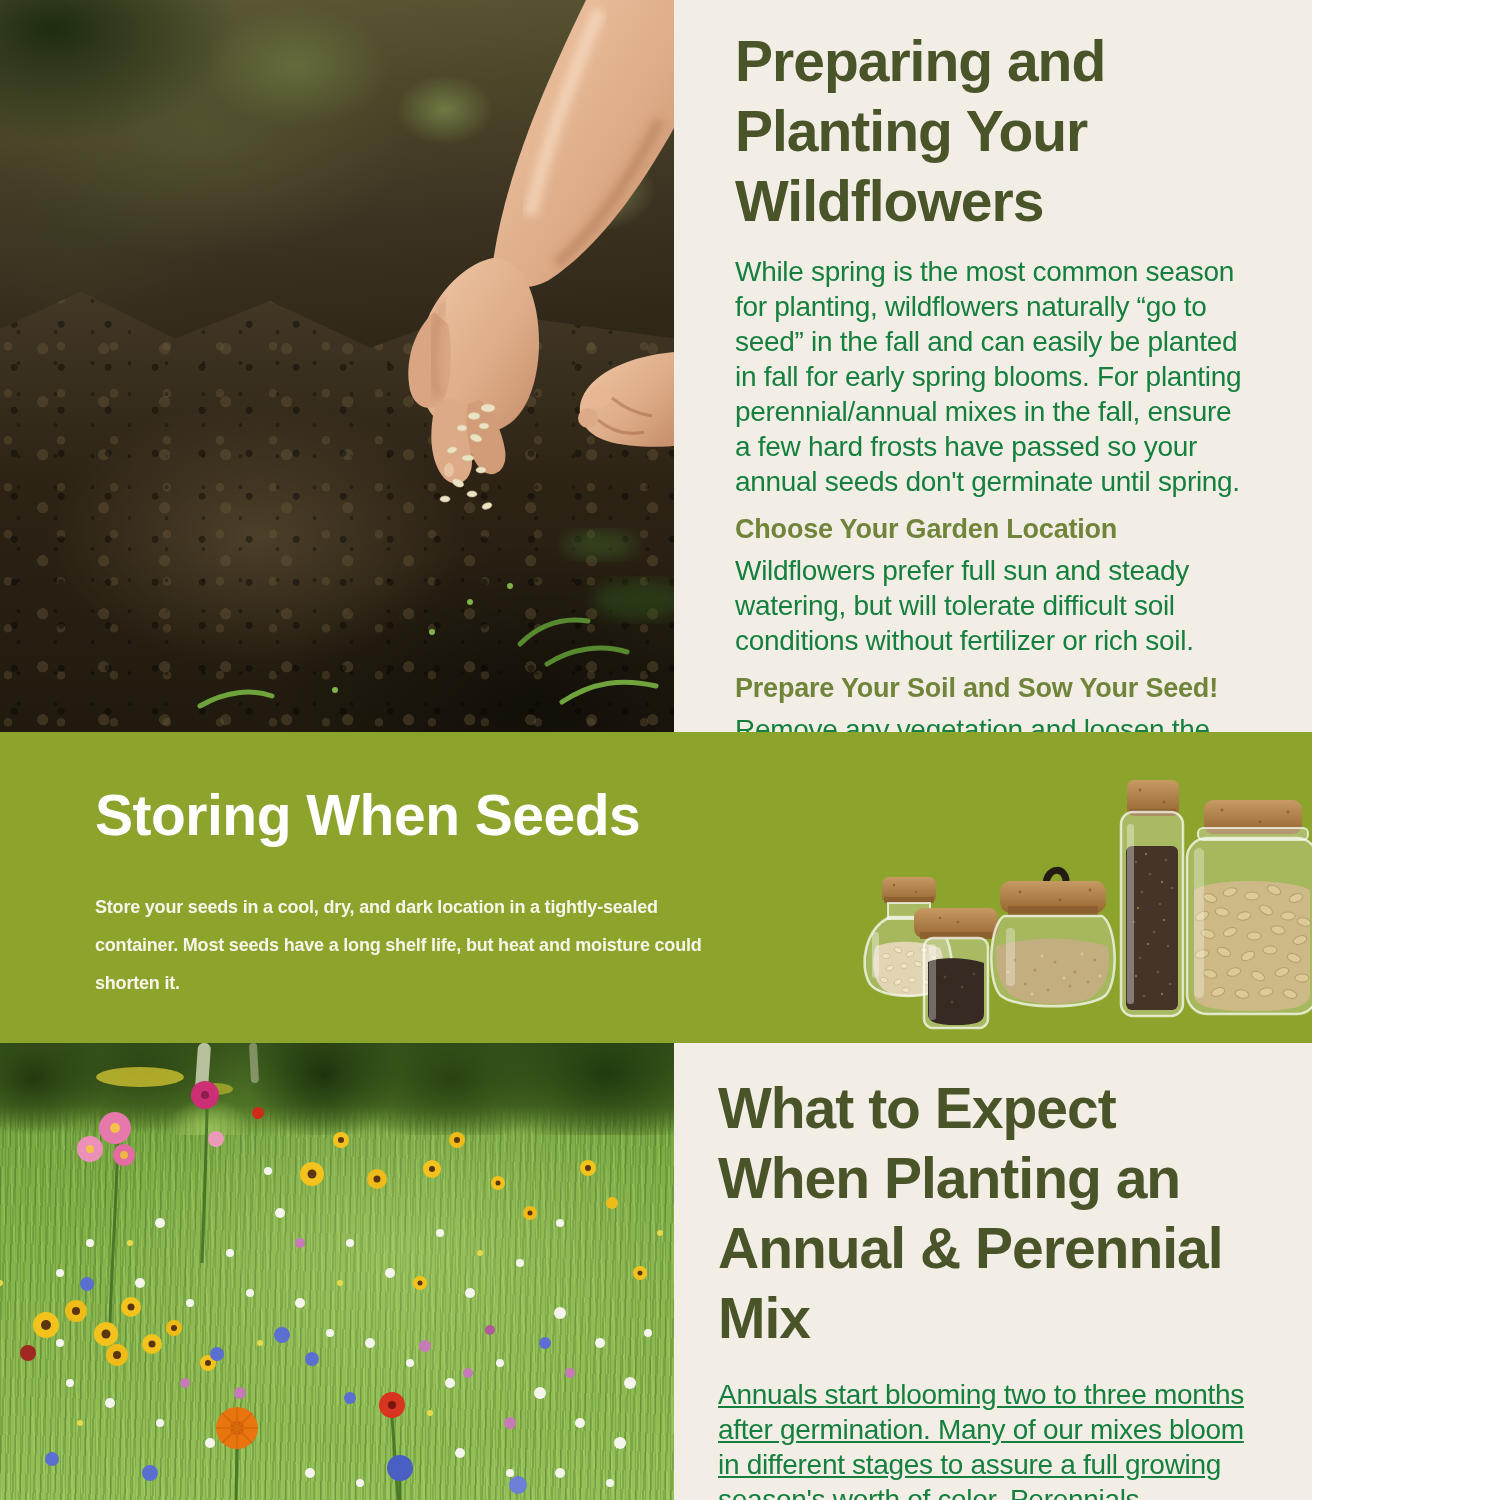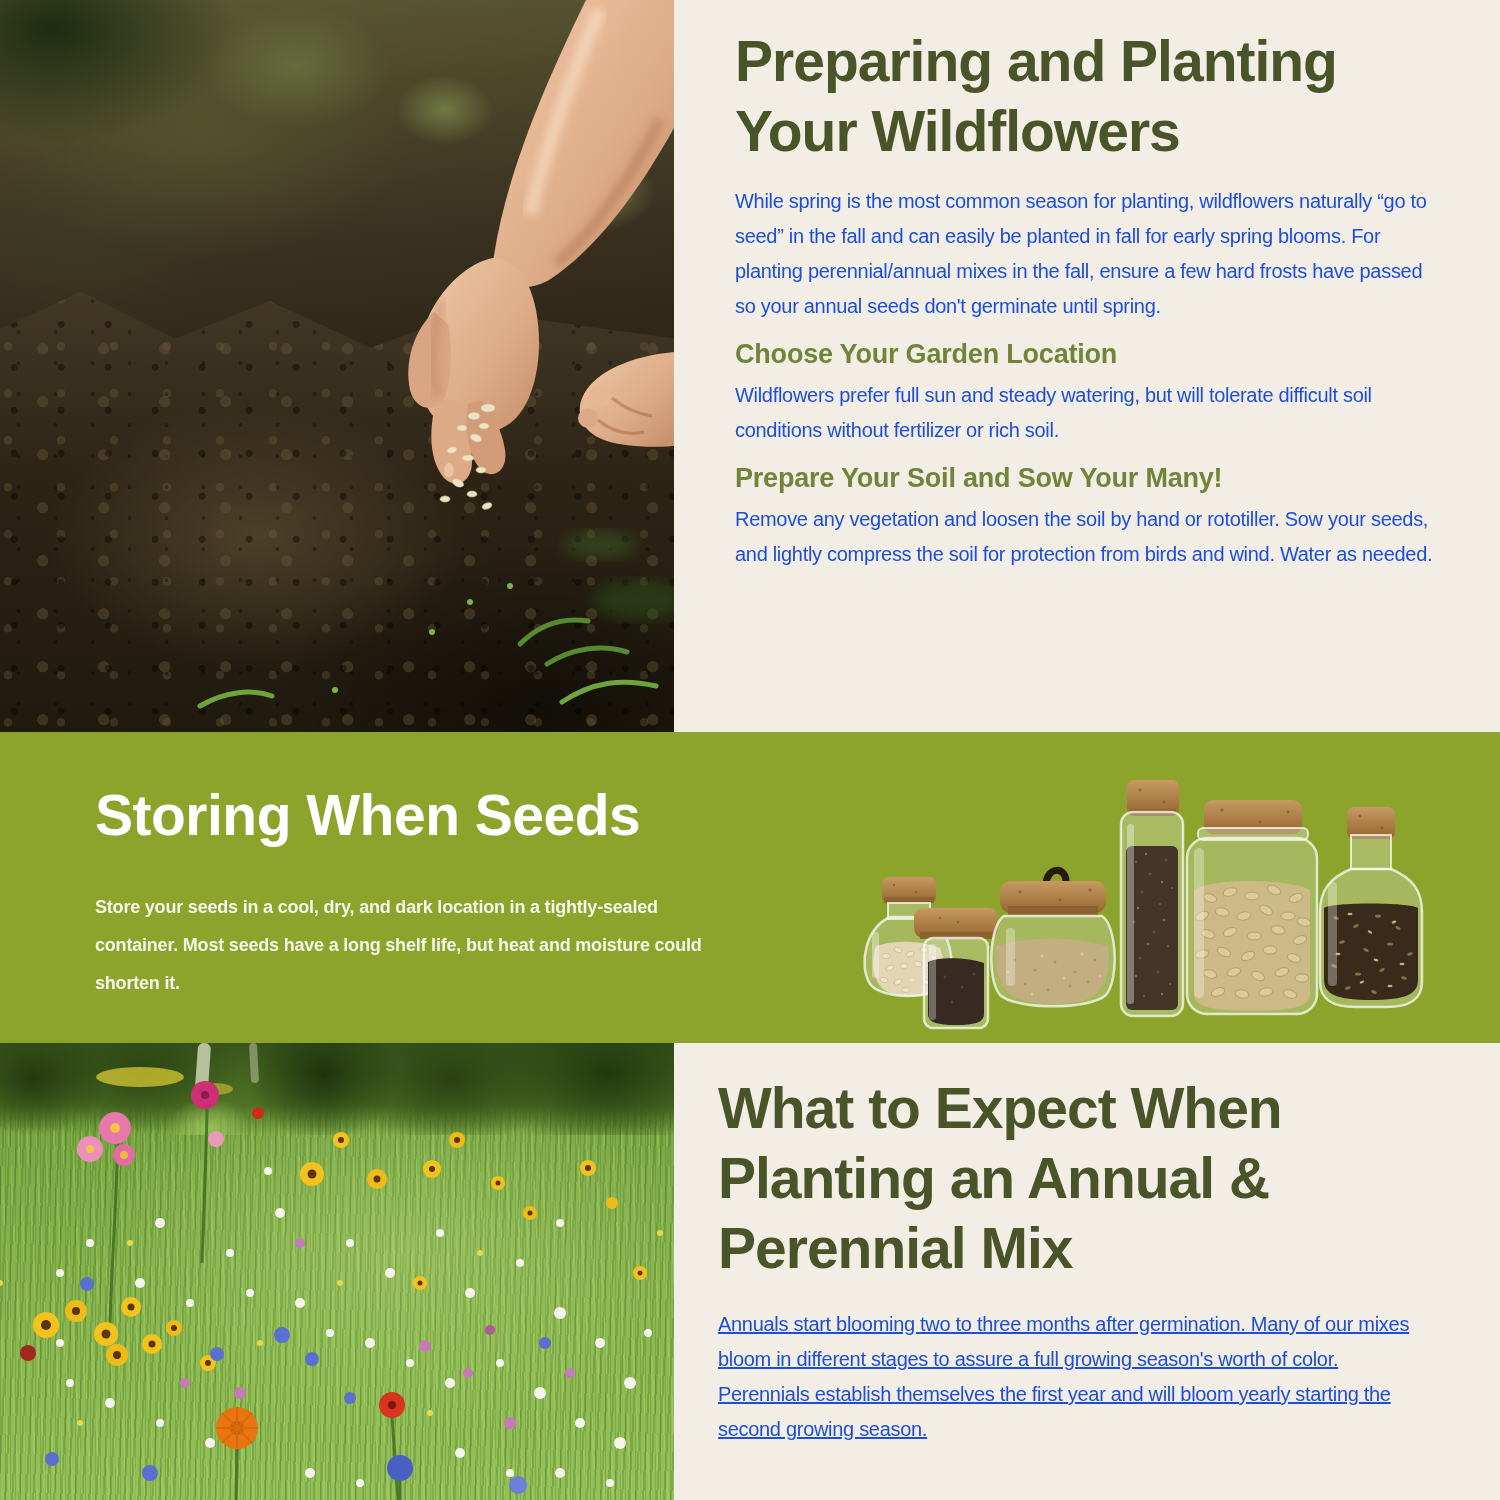--- a/index.html
+++ b/index.html
@@ -1,34 +1,34 @@
 <!DOCTYPE html>
 <html><head>
 <meta charset="utf-8">
 <style>
   html,body{margin:0;padding:0;background:#ffffff;}
   .canvas{
-    position:relative;width:1500px;height:1500px;overflow:hidden;
+    position:relative;width:1312px;height:1500px;overflow:hidden;
     font-family:"Liberation Sans", sans-serif;background:#f2eee6;
   }
   .row{display:flex;}
   .row.top{height:732px;}
   .row.bottom{height:457px;}
   .photo{position:relative;width:674px;flex:none;overflow:hidden;}
   .panel{flex:1;background:#f2eee6;padding:26px 62px 0 61px;overflow:hidden;}
   h1{
     margin:0 0 18px 0;font-size:57px;line-height:70px;font-weight:bold;
     letter-spacing:-1px;color:#4a5429;max-width:700px;
   }
   .sub h3{
     margin:14px 0 8px 0;font-size:27px;line-height:32px;font-weight:bold;
     color:#70843a;letter-spacing:-0.2px;
   }
   .sub p, .lead{
-    margin:0;font-size:20px;line-height:35px;color:#1d4ed8;
+    margin:0;font-size:28px;line-height:35px;color:#15803d;
     letter-spacing:-0.3px;max-width:708px;
   }
   
   .photo-soil{
     background:
       radial-gradient(ellipse 90px 60px at 88% 26%, rgba(170,195,110,.55), transparent 70%),
       radial-gradient(ellipse 70px 50px at 66% 15%, rgba(150,175,95,.5), transparent 70%),
       radial-gradient(ellipse 130px 85px at 44% 9%, rgba(125,140,75,.45), transparent 72%),
       radial-gradient(ellipse 240px 150px at 8% 4%, #1e2c10, transparent 76%),
       radial-gradient(ellipse 280px 170px at 30% 18%, rgba(88,92,52,.6), transparent 75%),
@@ -169,21 +169,21 @@
     <div class="panel">
       <h1>Preparing and Planting Your Wildflowers</h1>
       <div class="sub">
         <p>While spring is the most common season for planting, wildflowers naturally “go to seed” in the fall and can easily be planted in fall for early spring blooms. For planting perennial/annual mixes in the fall, ensure a few hard frosts have passed so your annual seeds don't germinate until spring.</p>
       </div>
       <div class="sub">
         <h3>Choose Your Garden Location</h3>
         <p>Wildflowers prefer full sun and steady watering, but will tolerate difficult soil conditions without fertilizer or rich soil.</p>
       </div>
       <div class="sub">
-        <h3>Prepare Your Soil and Sow Your Many!</h3>
+        <h3>Prepare Your Soil and Sow Your Seed!</h3>
         <p>Remove any vegetation and loosen the soil by hand or rototiller. Sow your seeds, and lightly compress the soil for protection from birds and wind. Water as needed.</p>
       </div>
     </div>
   </section>
 
   <section class="band">
     <div class="band-text">
       <h2>Storing When Seeds</h2>
       <p>Store your seeds in a cool, dry, and dark location in a tightly-sealed container. Most seeds have a long shelf life, but heat and moisture could shorten it.</p>
     </div>

